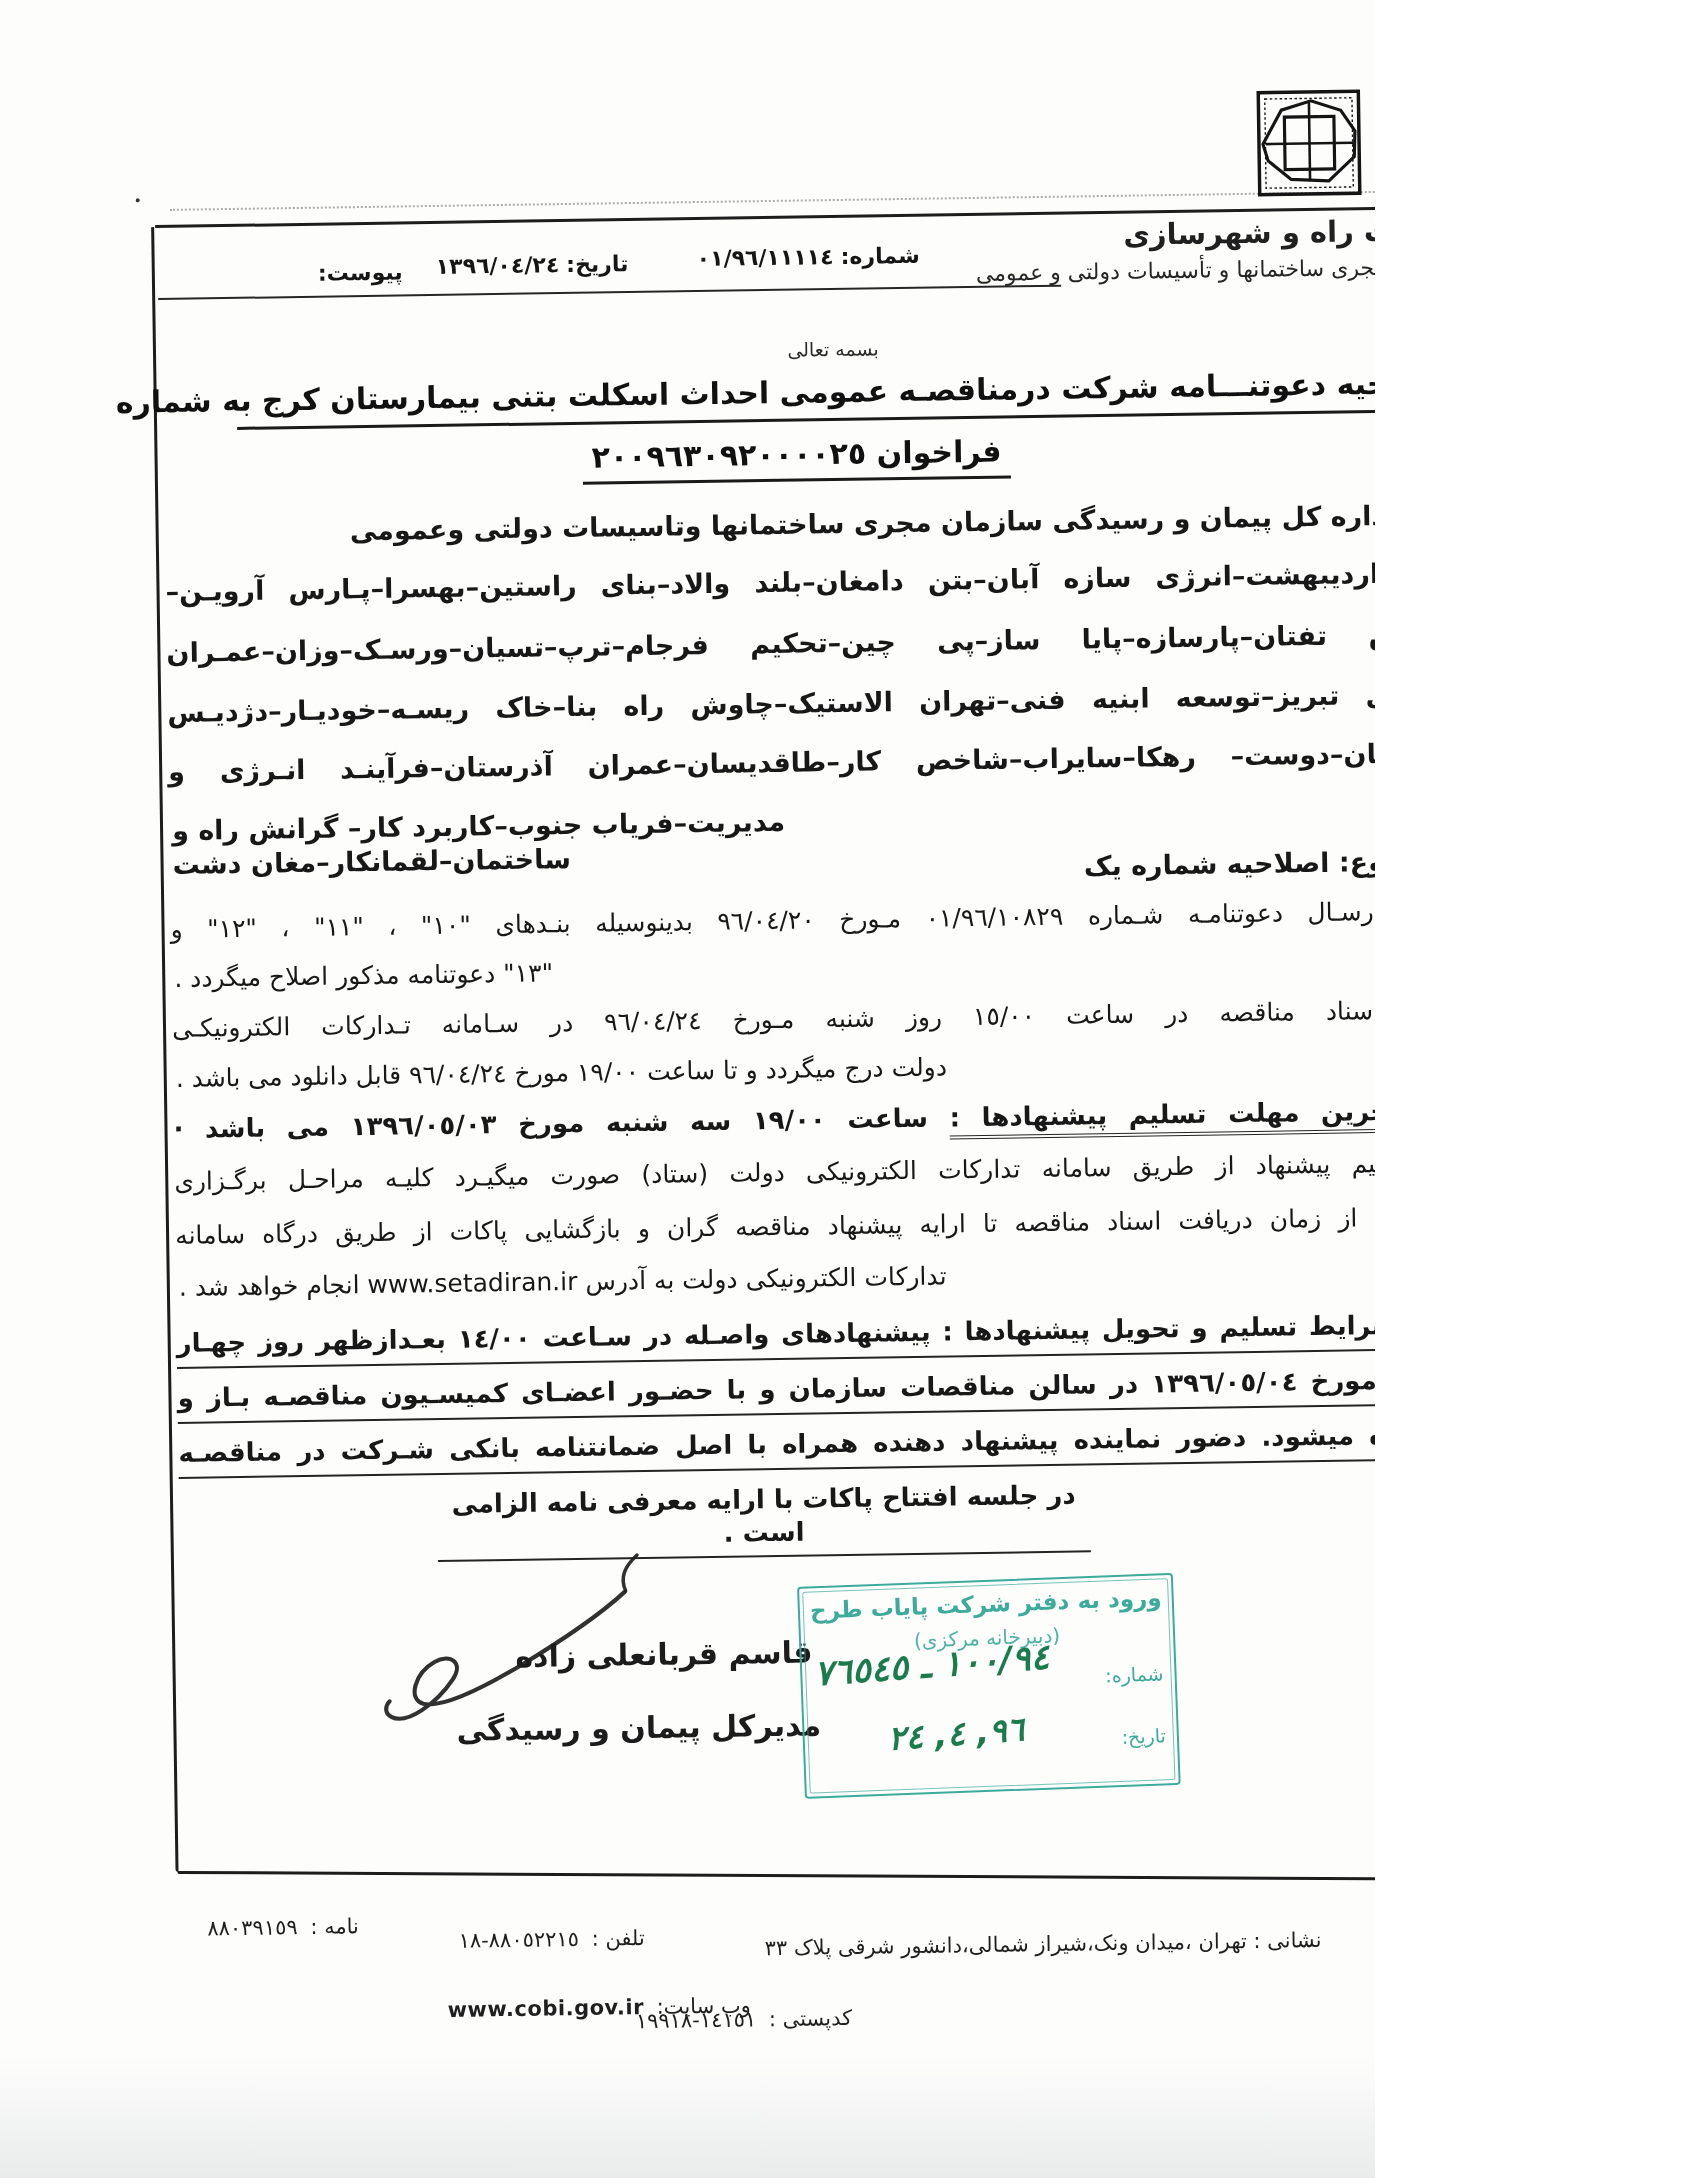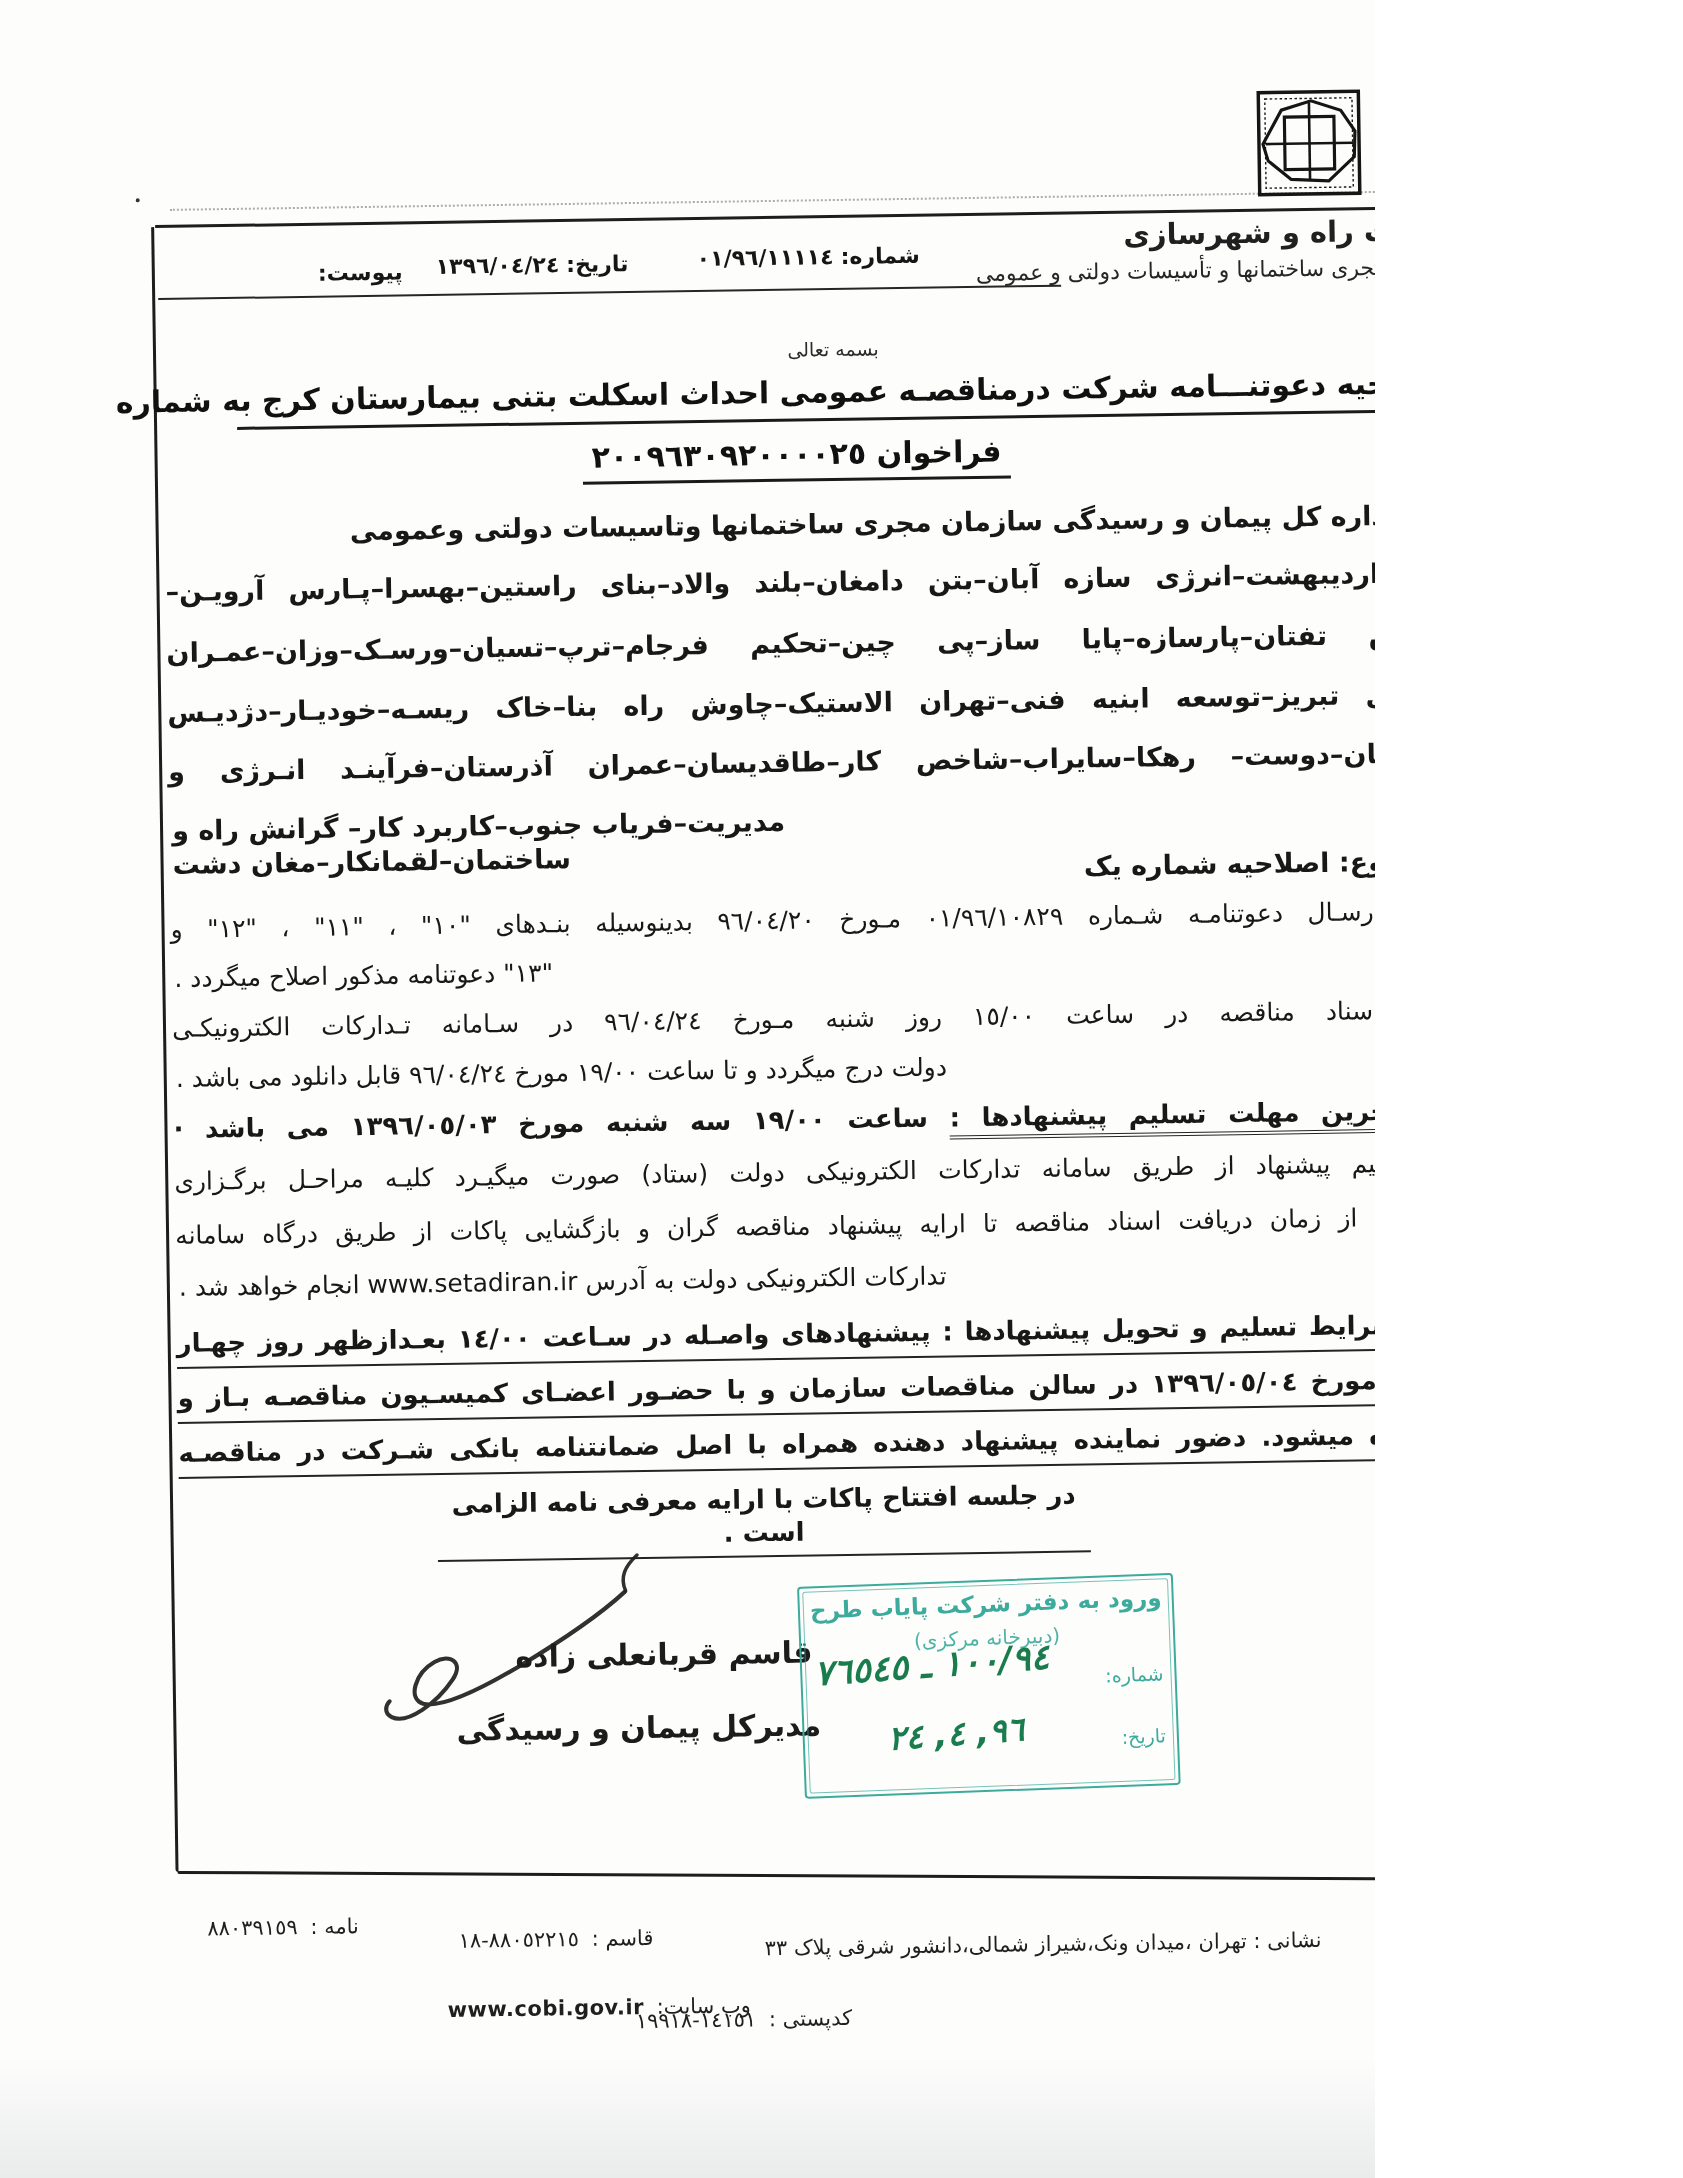--- a/index.html
+++ b/index.html
@@ -169,21 +169,21 @@
       <div class="hand stamp-num-value" dir="ltr">١٠٠/٩٤ ـ ٧٦٥٤٥</div>
       <div class="t stamp-date-label">تاریخ:</div>
       <div class="hand stamp-date-value" dir="ltr">٩٦, ٤, ٢٤</div>
     </div>
 
     <div class="ft ft-fax">
       <span>نامه :</span>
       <span class="ltr" dir="ltr">٨٨٠٣٩١٥٩</span>
     </div>
     <div class="ft ft-tel">
-      <span>قاسم :</span>
+      <span>تلفن :</span>
       <span class="ltr" dir="ltr">٨٨٠٥٢٢١٥-١٨</span>
     </div>
     <div class="ft ft-addr">نشانی : تهران ،میدان ونک،شیراز شمالی،دانشور شرقی پلاک ٣٣</div>
     <div class="ft ft-web">
       <span>وب سایت:</span>
       <span class="ltr latin" dir="ltr">www.cobi.gov.ir</span>
     </div>
     <div class="ft ft-post">
       <span>کدپستی :</span>
       <span class="ltr" dir="ltr">١٤١٥١-١٩٩١٨</span>

